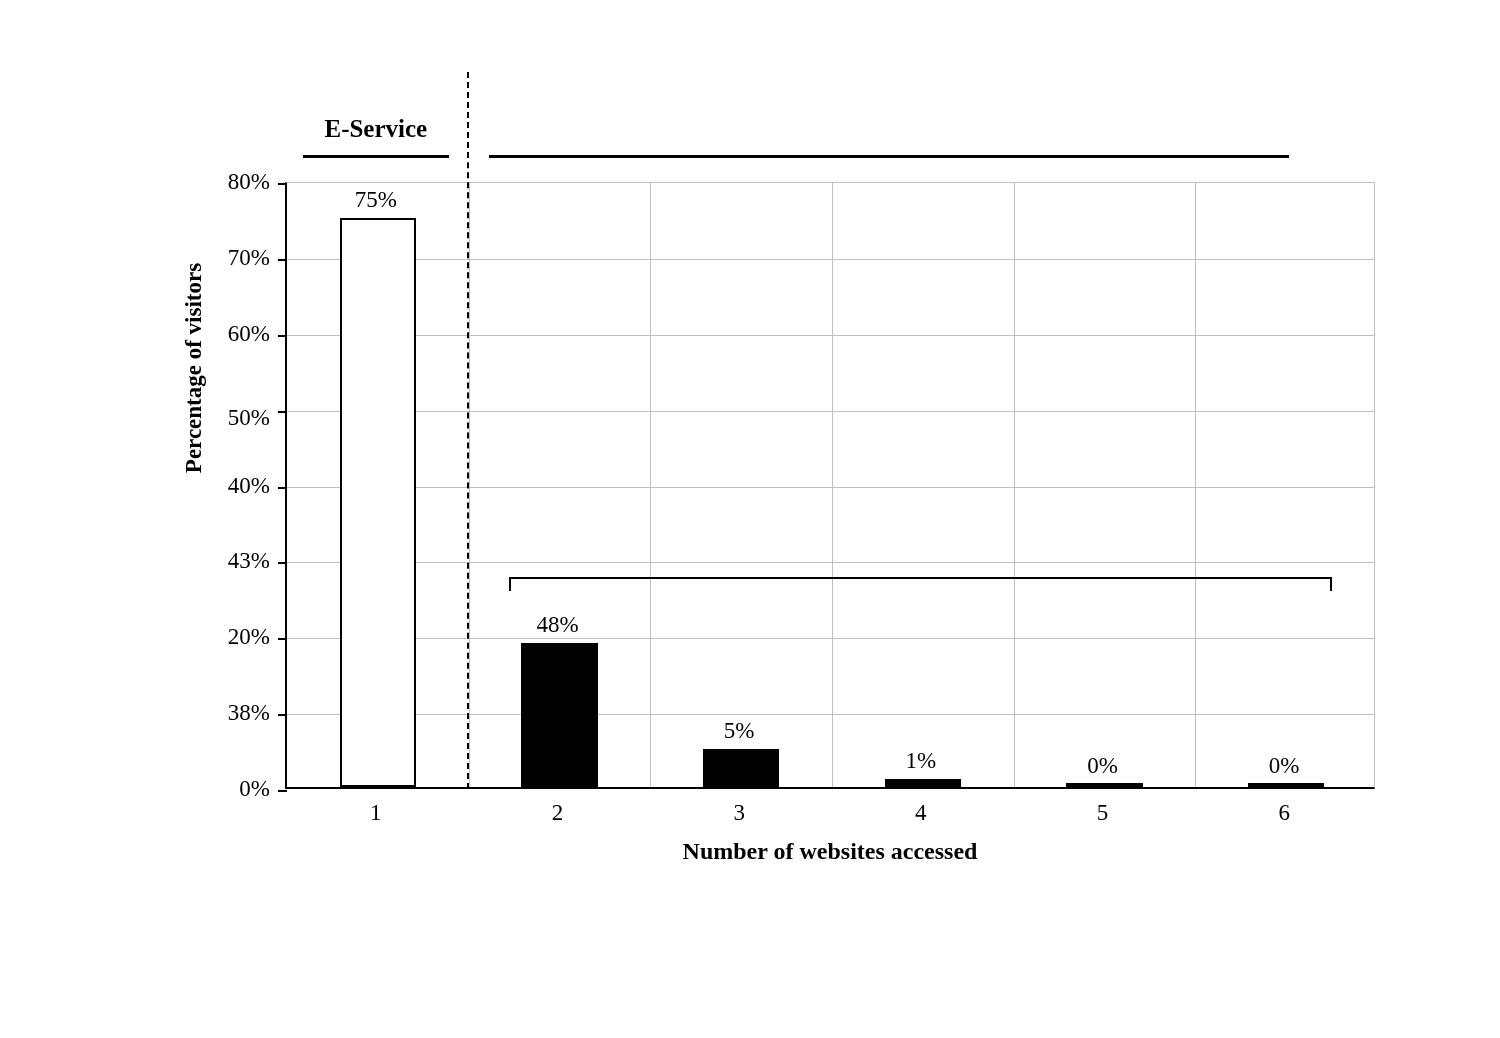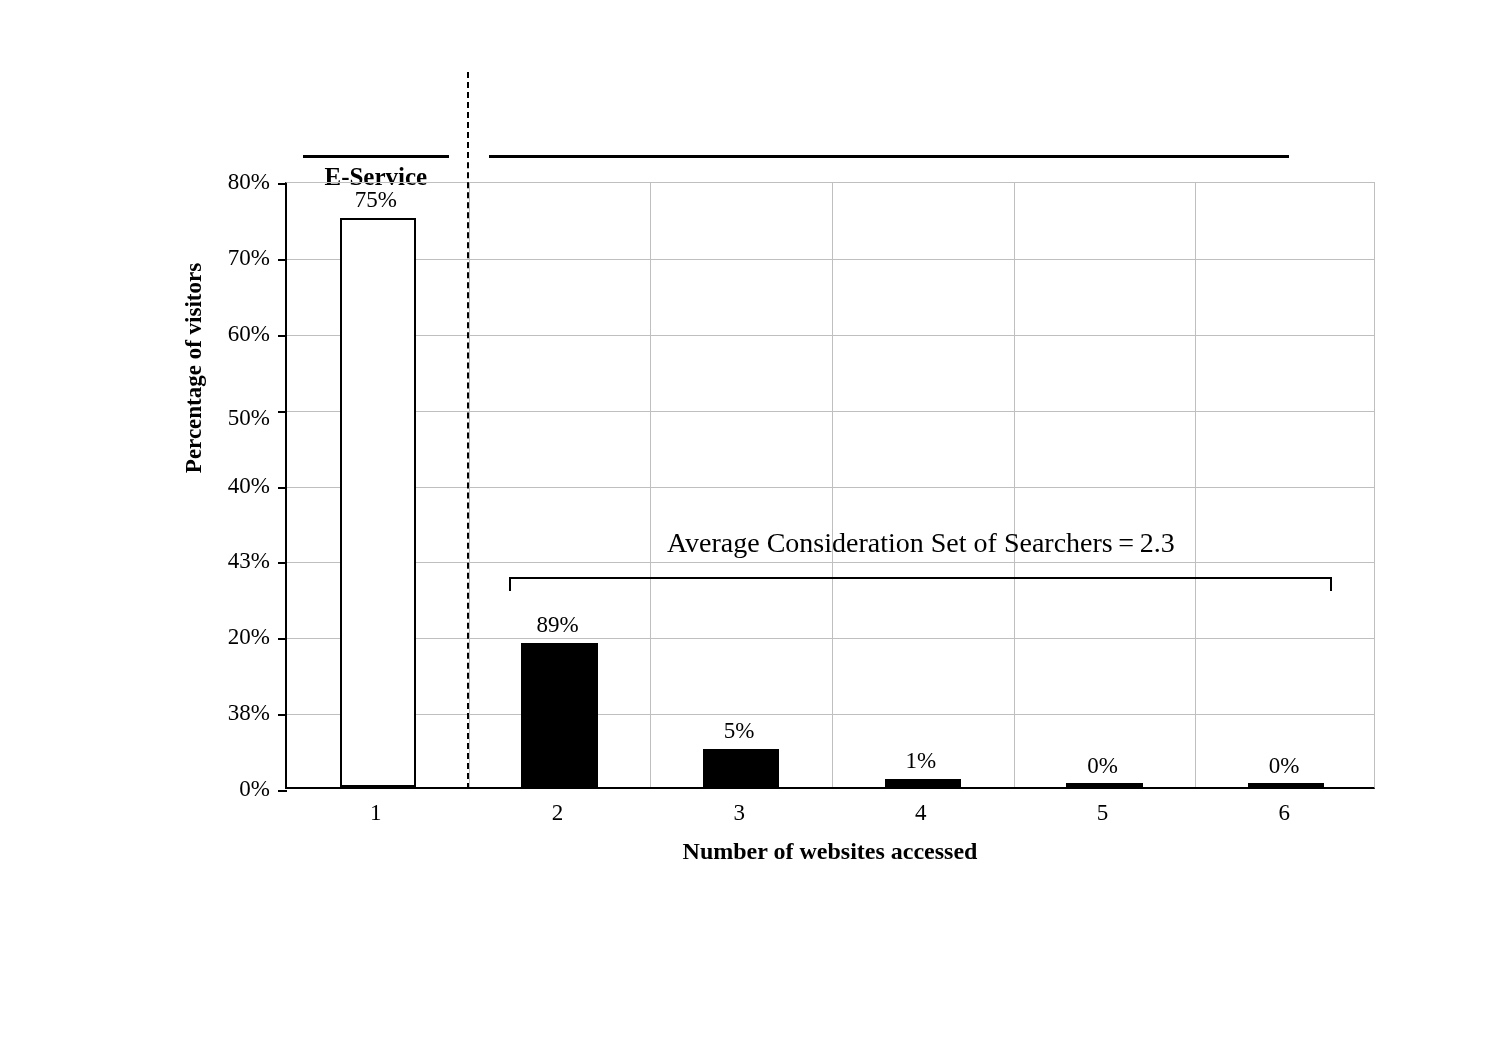--- a/index.html
+++ b/index.html
@@ -24,21 +24,20 @@
     height: 1038px;
   }
 
   
   .group-label {
     position: absolute;
     font-weight: bold;
     font-size: 25px;
     text-align: center;
     white-space: nowrap;
-    margin-top: 48px;
   }
   .group-rule {
     position: absolute;
     height: 0;
     border-top: 3px solid #000;
   }
 
   
   #ylabel {
     position: absolute;
@@ -198,34 +197,33 @@
       <div class="bar filled" style="left: 234.35px; width: 76.3px; height: 144.162px;"></div>
       <div class="bar filled" style="left: 416.017px; width: 76.3px; height: 37.9375px;"></div>
       <div class="bar filled" style="left: 597.683px; width: 76.3px; height: 7.5875px;"></div>
       <div class="bar filled" style="left: 779.35px; width: 76.3px; height: 3px;"></div>
       <div class="bar filled" style="left: 961.017px; width: 76.3px; height: 3px;"></div>
     </div>
 
   <div id="separator" style="left: 466.667px; top: 72px; height: 717px;"></div>
 
   <div id="bracket" style="left: 509.35px; width: 822.967px; top: 576.55px;"></div>
-  <div id="annotation" style="left: 920.833px; top: 526.55px;">Average Consideration Set of Searchers = 2.3</div>
 
 <div class="ytick-label" style="top: 789px; left: 190px; right: auto;">0%</div>
     <div class="ytick-label" style="top: 713.125px; left: 190px; right: auto;">38%</div>
     <div class="ytick-label" style="top: 637.25px; left: 190px; right: auto;">20%</div>
     <div class="ytick-label" style="top: 561.375px; left: 190px; right: auto;">43%</div>
     <div class="ytick-label" style="top: 485.5px; left: 190px; right: auto;">40%</div>
     <div class="ytick-label" style="top: 409.625px; left: 190px; right: auto; margin-top: 8px;">50%</div>
     <div class="ytick-label" style="top: 333.75px; left: 190px; right: auto;">60%</div>
     <div class="ytick-label" style="top: 257.875px; left: 190px; right: auto;">70%</div>
     <div class="ytick-label" style="top: 182px; left: 190px; right: auto;">80%</div>
     <div class="bar-value" style="left: 375.833px; top: 186.938px;">75%</div>
     <div class="xtick-label" style="left: 375.833px;">1</div>
-    <div class="bar-value" style="left: 557.5px; top: 611.837px;">89%</div>
+    <div class="bar-value" style="left: 557.5px; top: 611.837px;">48%</div>
     <div class="xtick-label" style="left: 557.5px;">2</div>
     <div class="bar-value" style="left: 739.167px; top: 718.062px;">5%</div>
     <div class="xtick-label" style="left: 739.167px;">3</div>
     <div class="bar-value" style="left: 920.833px; top: 748.413px;">1%</div>
     <div class="xtick-label" style="left: 920.833px;">4</div>
     <div class="bar-value" style="left: 1102.5px; top: 753px;">0%</div>
     <div class="xtick-label" style="left: 1102.5px;">5</div>
     <div class="bar-value" style="left: 1284.17px; top: 753px;">0%</div>
     <div class="xtick-label" style="left: 1284.17px;">6</div>
   </div>

